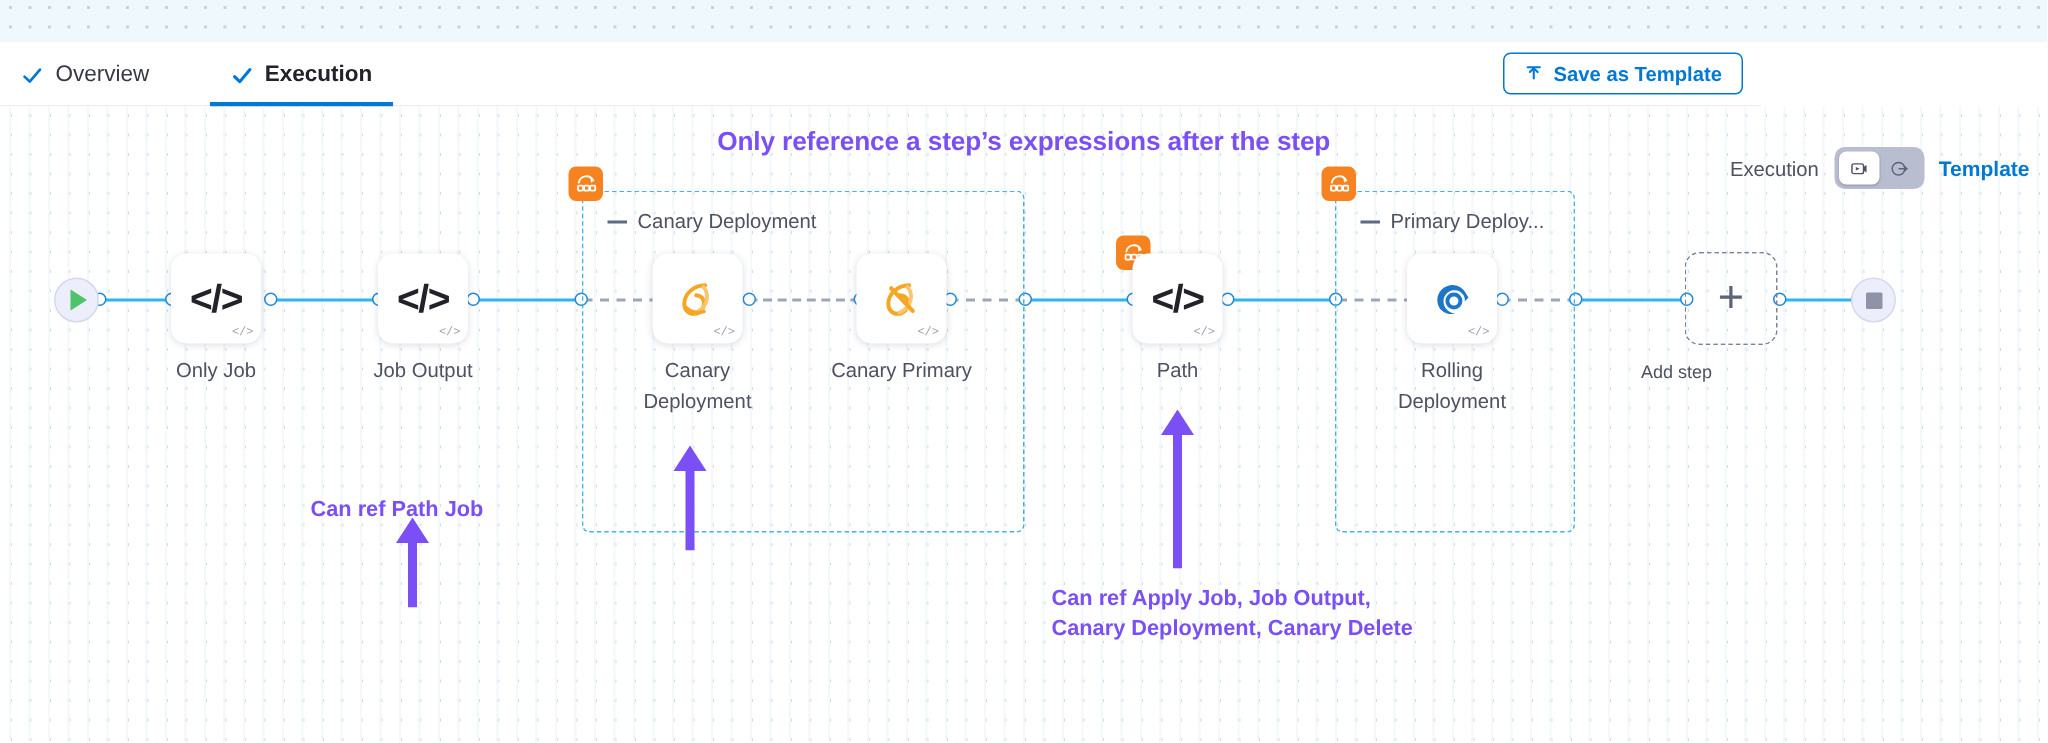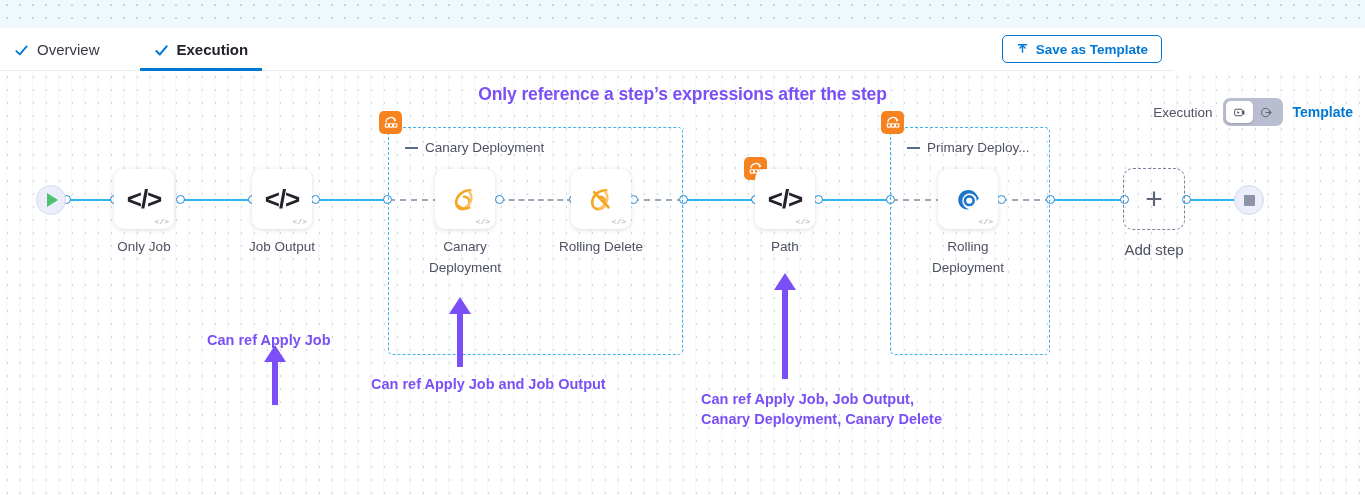--- a/index.html
+++ b/index.html
@@ -153,22 +153,22 @@
   .stop-sq { width: 11px; height: 11px; background: #8e93a8; border-radius: 1px; }
 
   
   .addstep {
     position: absolute; width: 62px; height: 62px; border-radius: 10px;
     border: 1.6px dashed #7a839b; background: transparent;
     display: flex; align-items: center; justify-content: center; cursor: pointer;
   }
   .addstep .plus { font-size: 30px; color: #5d6477; line-height: 1; font-weight: 300; }
   .addstep-label {
-    position: absolute; text-align: center; width: 120px;
-    font-size: 15px; color: #4f5162;
+    position: absolute; text-align: left; width: 120px;
+    font-size: 12px; color: #4f5162;
   }
 
   
   .conn { position: absolute; height: 2px; background: #2eb5f0; }
   .conn.dash {
     background: none; height: 0; border-top: 2px dashed #9aa3b5;
   }
   .dot {
     position: absolute; width: 9px; height: 9px; border-radius: 50%;
     background: #ffffff; border: 1.6px solid #2189d8;
@@ -362,21 +362,21 @@
         <div class="card">
           <span style="display:flex">
             <svg viewBox="0 0 40 40" width="31" height="31">
               <path d="M26 8 C16 8 8 15.5 8 24 C8 29 11.5 32.5 16 32.5 C21 32.5 25 28.5 25 23.5 C25 19.5 22 16.5 18.2 16.5" fill="none" stroke="#f5a623" stroke-width="3.4" stroke-linecap="round"></path>
               <path d="M24.5 9.5 C27.5 13 28.5 18 26.5 23 C25 27 21.5 30 17.5 31.5" fill="none" stroke="#ffc46b" stroke-width="3.2" stroke-linecap="round"></path>
               <path d="M10.5 10.5 L29 30" fill="none" stroke="#f5a623" stroke-width="3.6" stroke-linecap="round"></path>
             </svg>
           </span>
           <span class="corner-code">&lt;/&gt;</span>
         </div>
-        <div class="label">Rolling Delete</div>
+        <div class="label">Canary Primary</div>
       </div>
 
       <div class="node" style="left:755px; top:98px;">
         <div class="node-badge">
           <svg viewBox="0 0 22 22" width="16" height="16">
             <path d="M4 9.3 A7 7 0 0 1 17.2 7.4" fill="none" stroke="#ffffff" stroke-width="1.7" stroke-linecap="round"></path>
             <path d="M14.6 5.2 L17.8 7.2 L15.2 9.4" fill="#ffffff"></path>
             <rect x="3.2" y="12" width="4.6" height="4.6" rx="0.7" fill="none" stroke="#ffffff" stroke-width="1.6"></rect>
             <rect x="8.8" y="12" width="4.6" height="4.6" rx="0.7" fill="none" stroke="#ffffff" stroke-width="1.6"></rect>
             <rect x="14.4" y="12" width="4.6" height="4.6" rx="0.7" fill="none" stroke="#ffffff" stroke-width="1.6"></rect>
@@ -428,22 +428,21 @@
         </svg>
       </div>
 
       <div class="arrow" style="left:771px; top:200px;">
         <svg width="28" height="108" viewBox="0 0 28 108">
           <path d="M14 108 L14 16" stroke="#7a4ff5" stroke-width="6" fill="none"></path>
           <path d="M14 2 L25 19 L3 19 Z" fill="#7a4ff5"></path>
         </svg>
       </div>
 
-      <div class="anno" style="left:207px; top:260px;">Can ref Apply Job</div>
-
-      <div class="anno" style="left:371px; top:304px;">Can ref Apply Job and Job Output</div>
+      <div class="anno" style="left:207px; top:260px;">Can ref Path Job</div>
+
 
       <div class="anno" style="left:701px; top:319px;">Can ref Apply Job, Job Output,
 Canary Deployment, Canary Delete</div>
 
     </div>
   </div>
 </div>
 
 </body></html>

